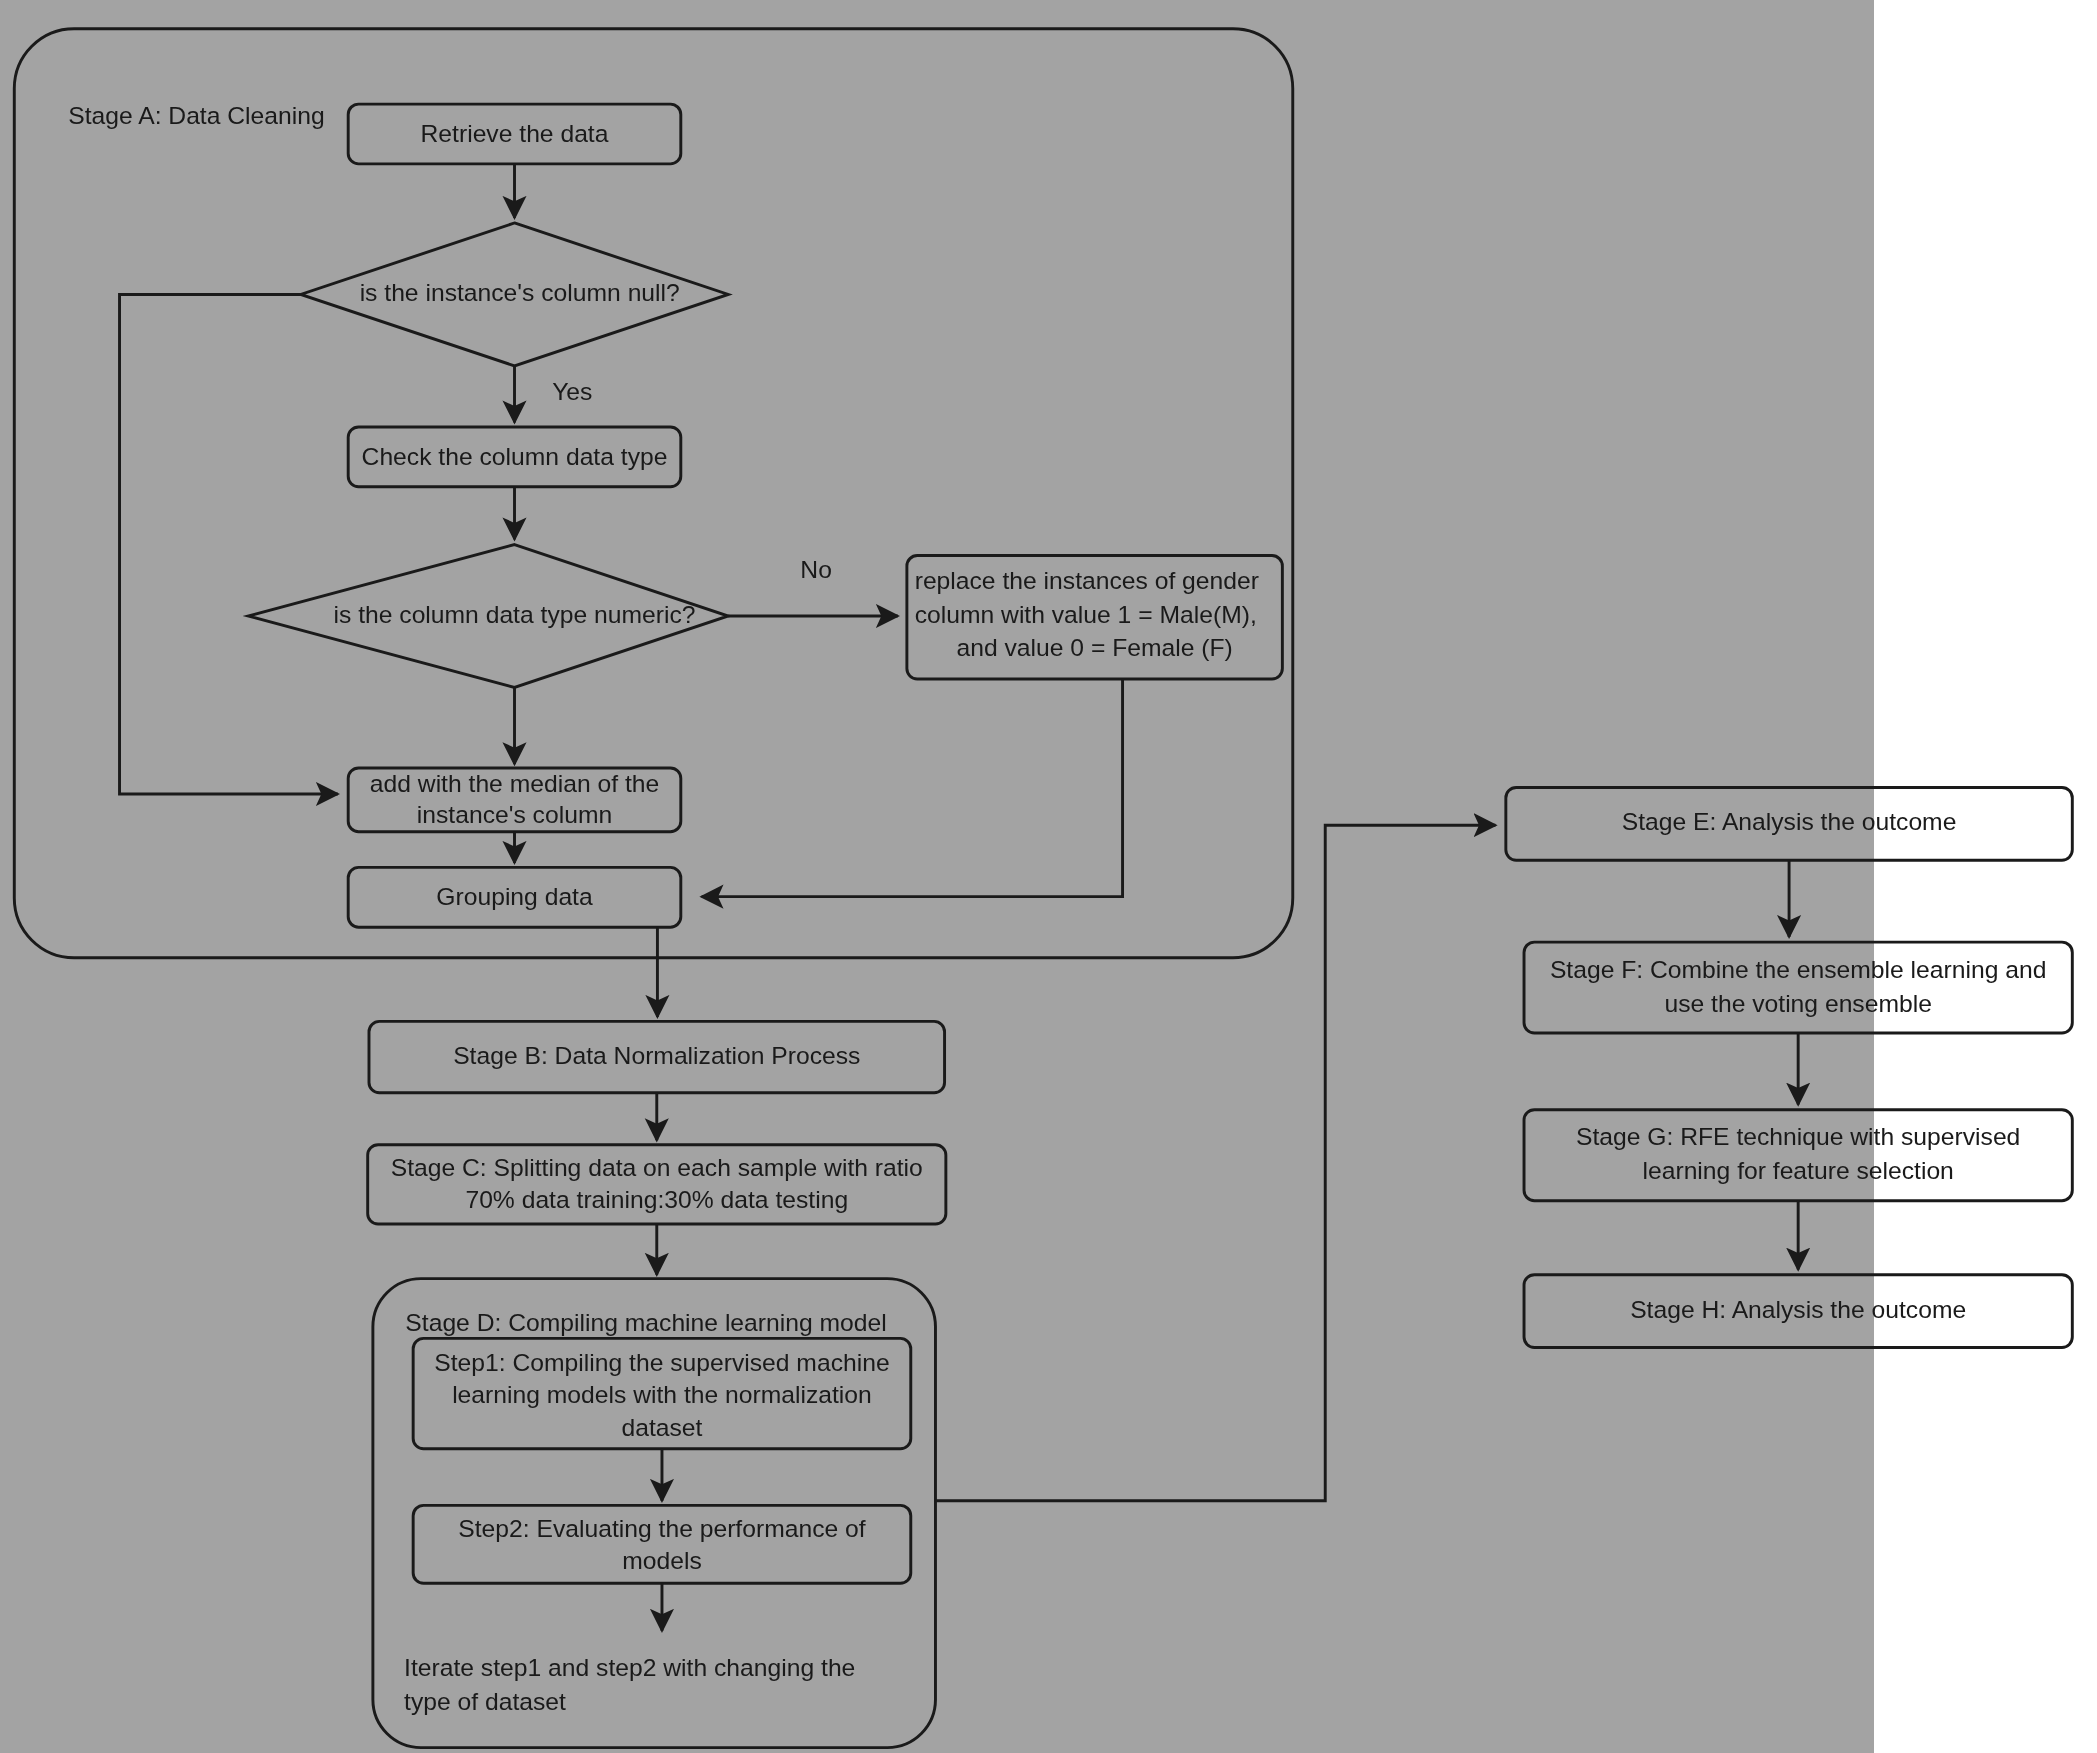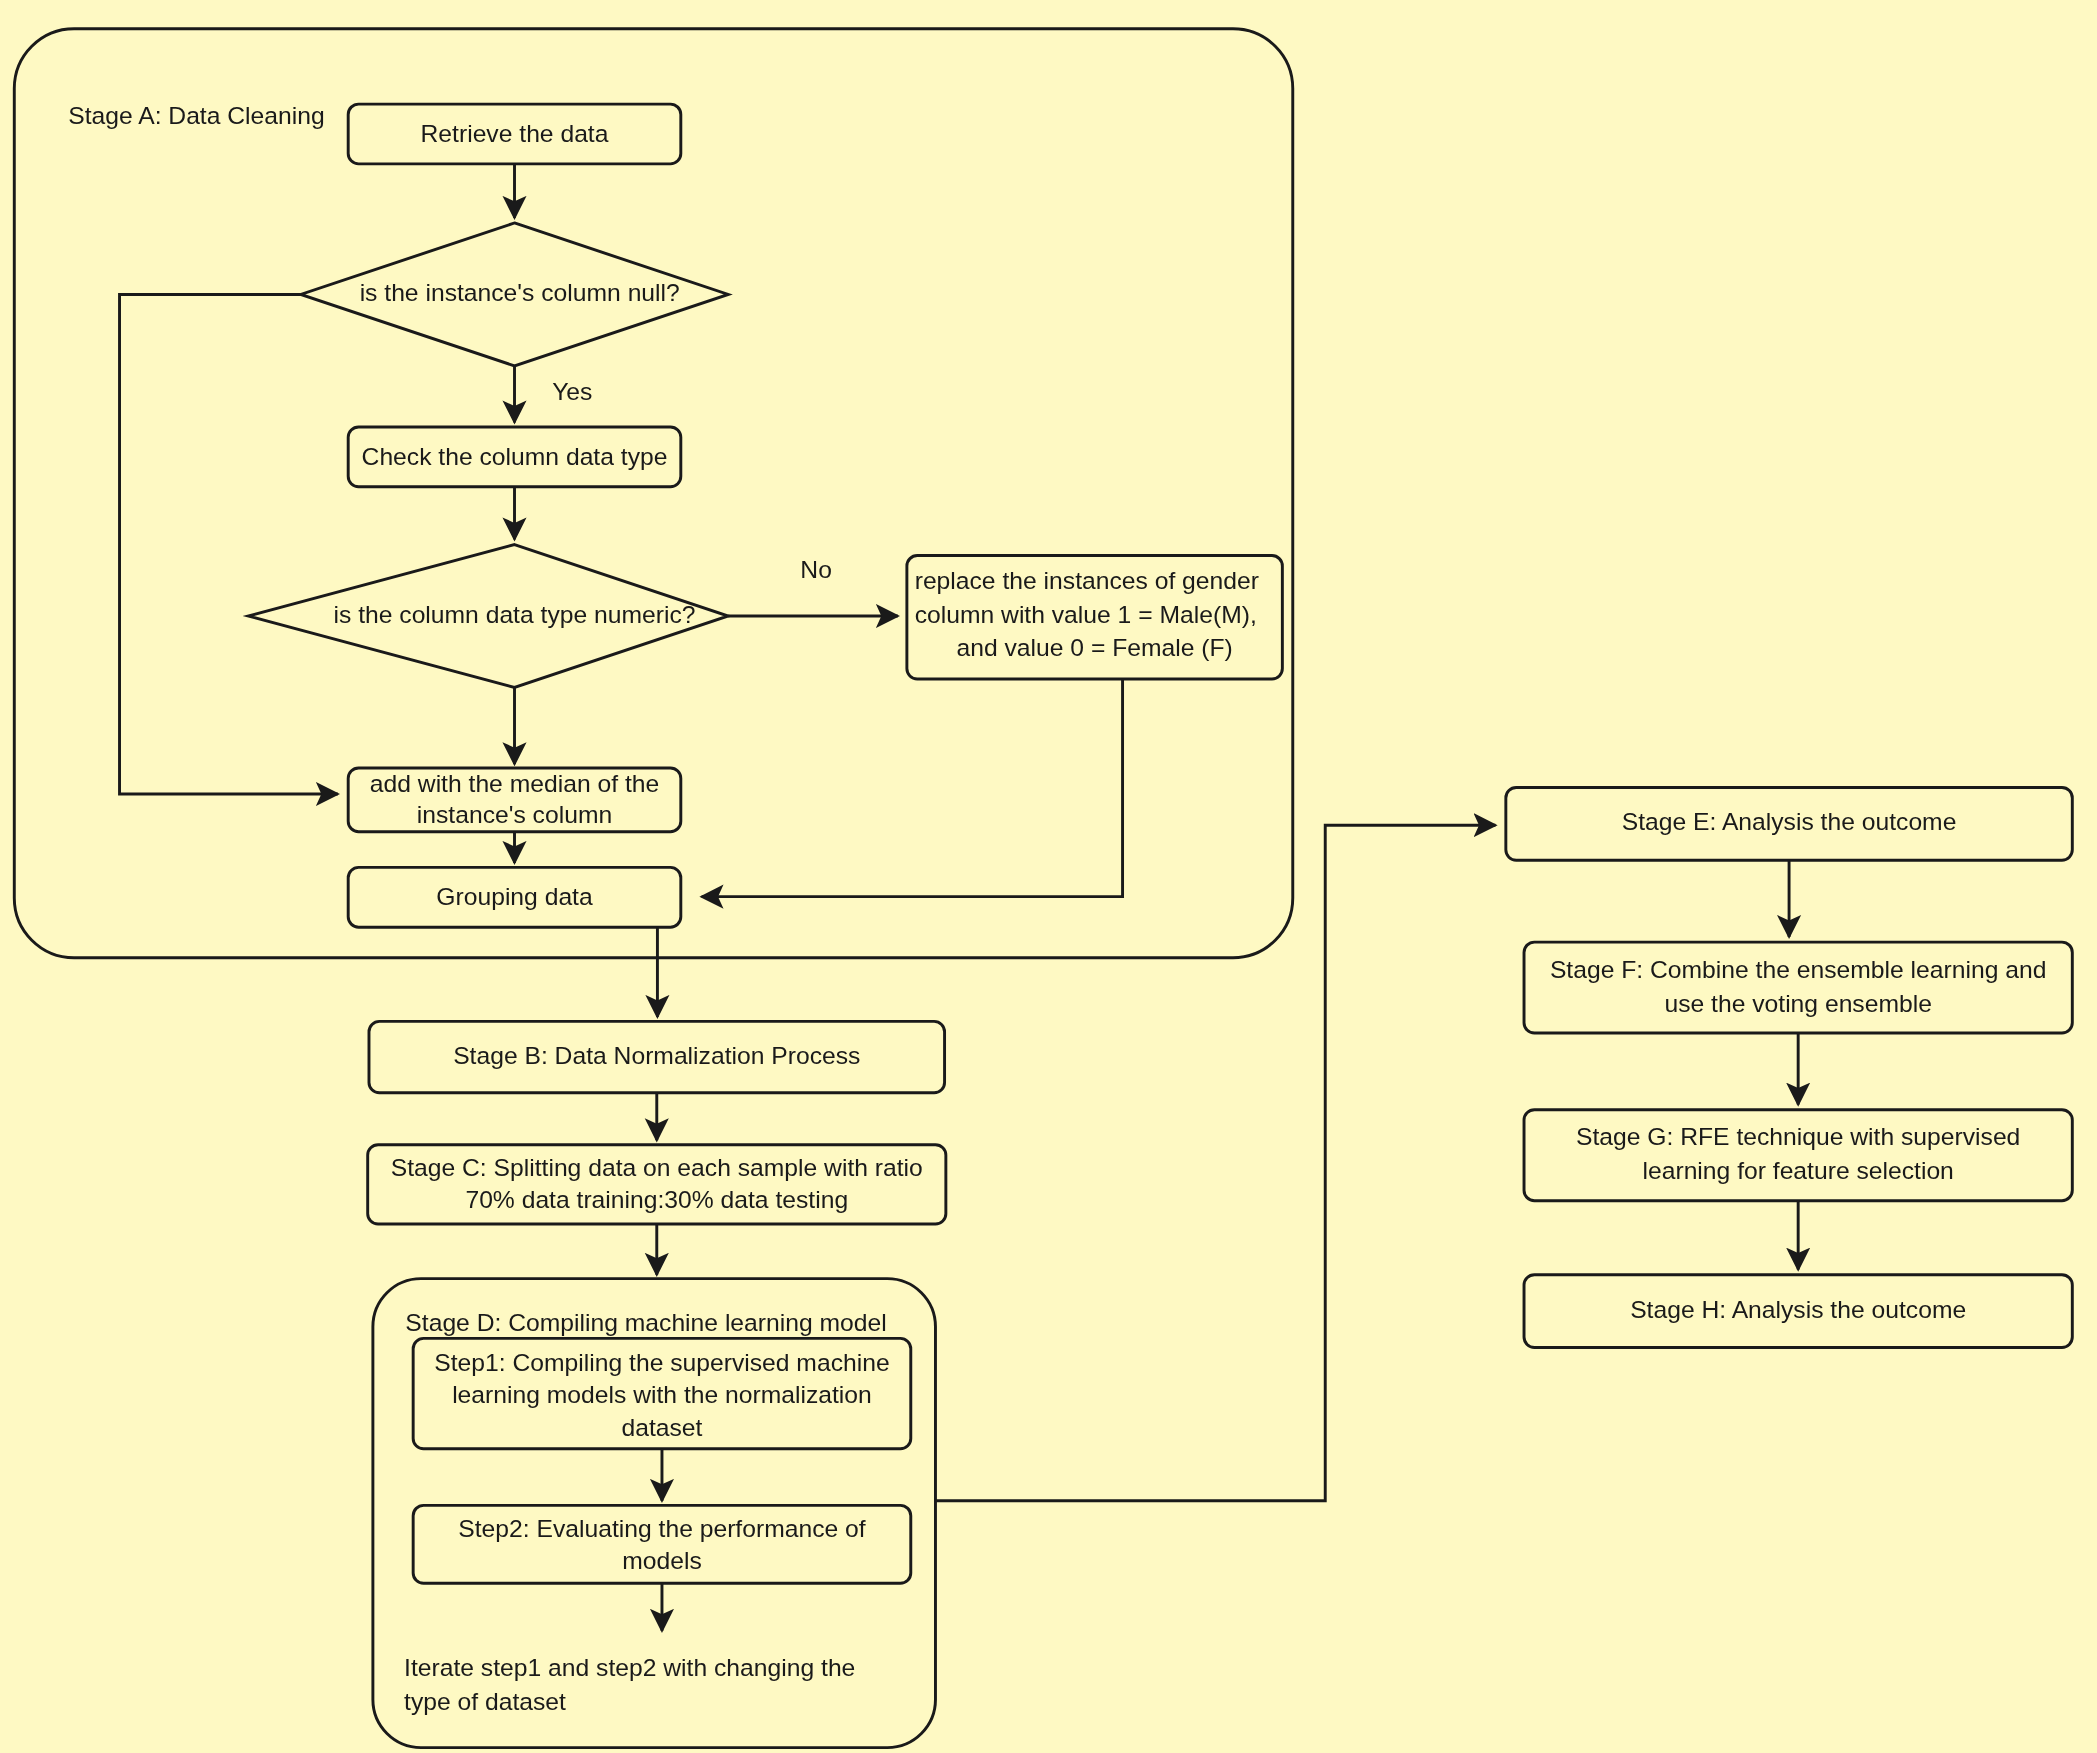--- a/index.html
+++ b/index.html
@@ -2,23 +2,23 @@
 <html style="font-size:10.4px"><head>
 <meta charset="utf-8">
 <style>
   html, body {
     margin: 0;
     padding: 0;
     background: #ffffff;
   }
   #root {
     position: relative;
-    width: 2097px;
+    width: 1874px;
     height: 1753px;
-    background: #fef9c3;
+    background: #a3a3a3;
     font-family: "Liberation Sans", sans-serif;
   }
   svg#flow {
     position: absolute;
     top: 0; left: 0;
     width: 2097px;
     height: 1753px;
   }
   .shape-fill { fill: #ffffff; }
   .stroke { stroke: #1a1a1a; fill: none; }

